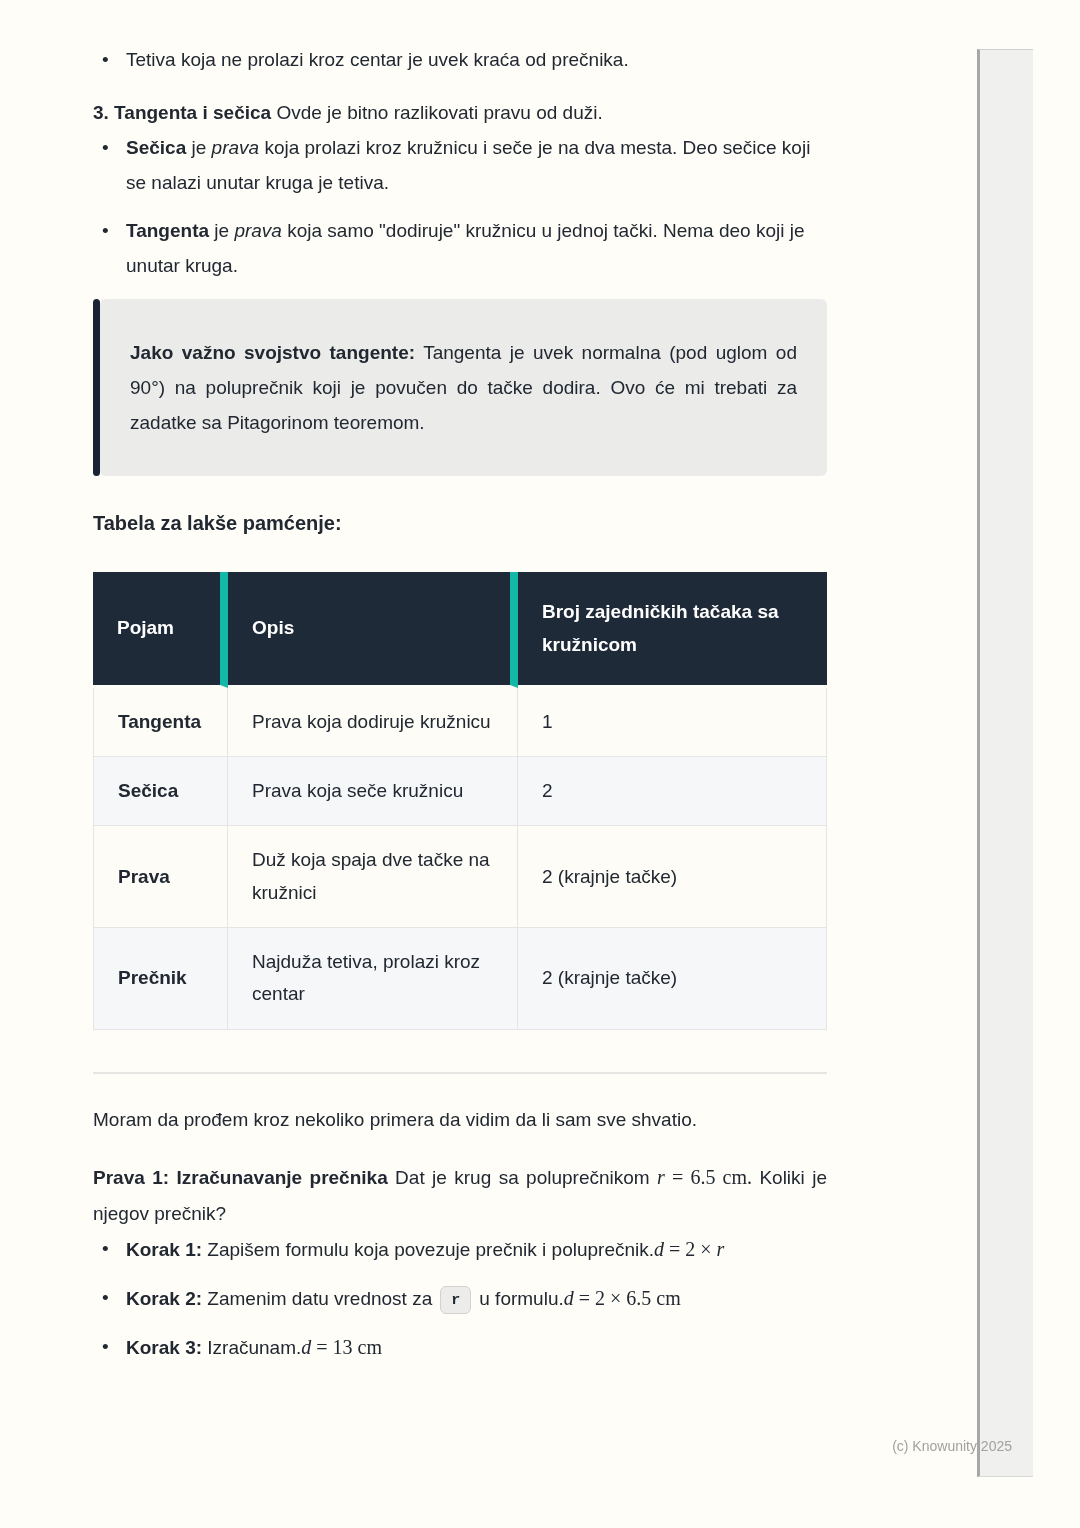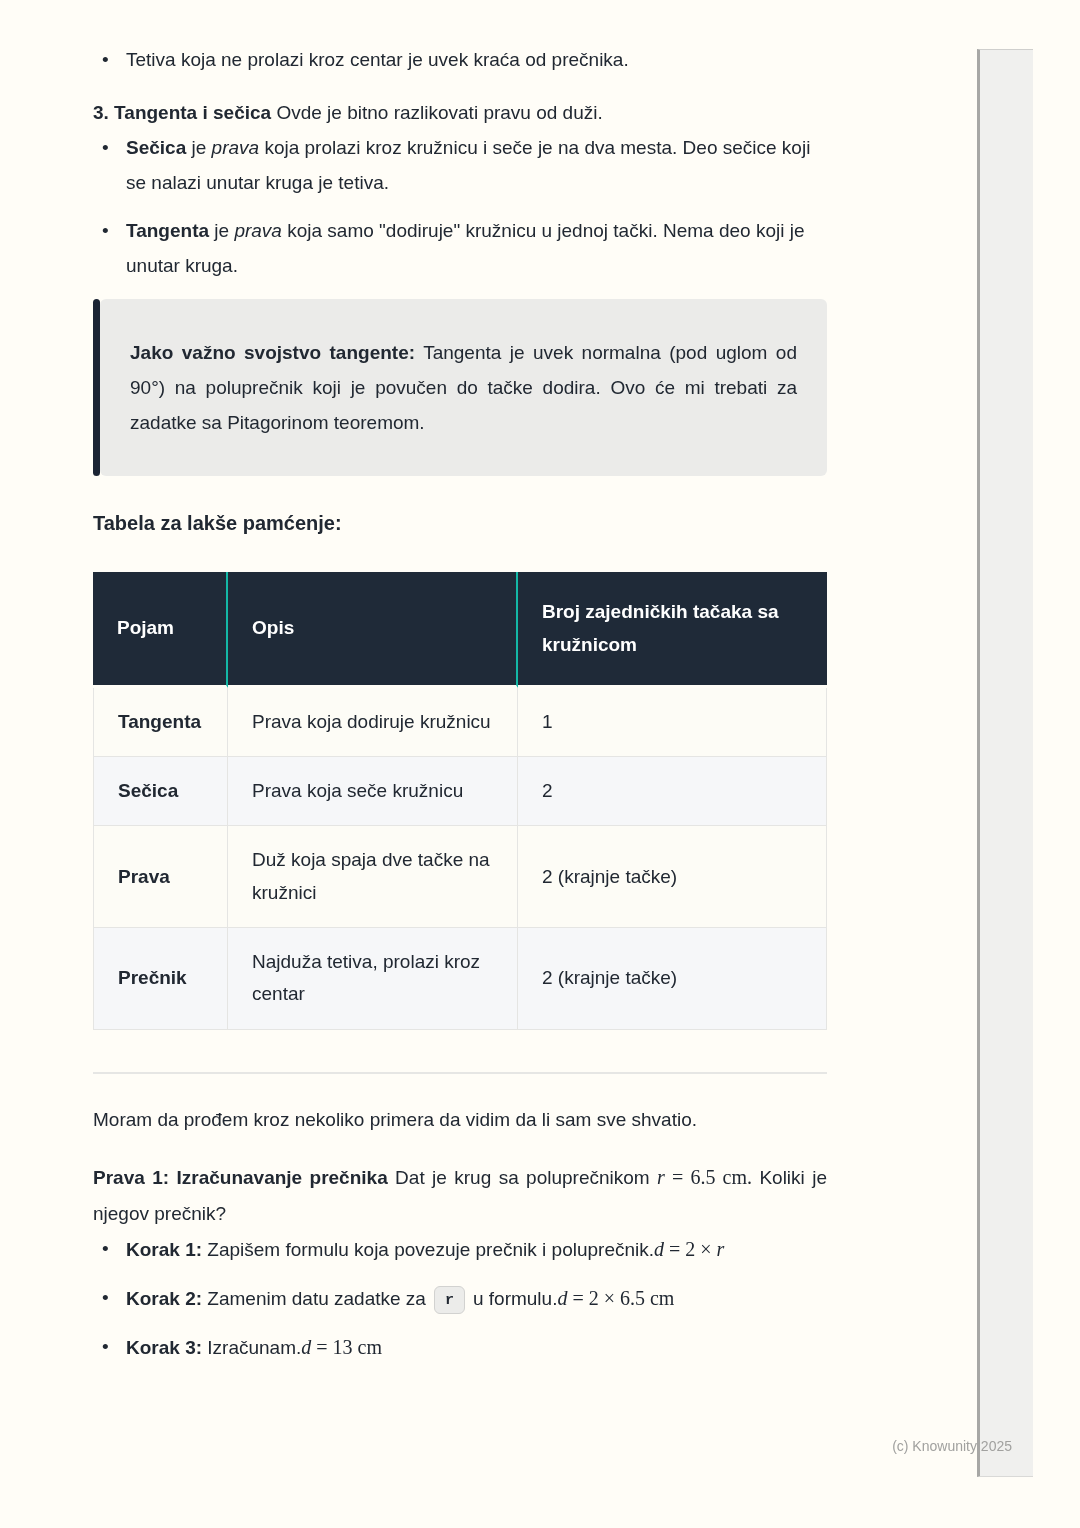--- a/index.html
+++ b/index.html
@@ -80,21 +80,21 @@
     background: #1f2a38;
     color: #ffffff;
     font-weight: 700;
     text-align: left;
     vertical-align: middle;
     padding: 24px;
     line-height: 1.7;
     font-size: 19px;
     border-bottom: 3px solid #fffdf7;
   }
-  .terms-table th:not(:last-child) { border-right: 2px solid #14b8a6; }
+  .terms-table th:not(:last-child) { border-right: 8px solid #14b8a6; }
   .terms-table td {
     padding: 18px 24px;
     vertical-align: middle;
     line-height: 1.7;
     font-size: 19px;
     border-bottom: 1px solid #e5e5e3;
     border-right: 1px solid #e5e5e3;
   }
   .terms-table td:first-child { border-left: 1px solid #e5e5e3; }
   .terms-table tbody tr:nth-child(odd) td { background: #fdfcf6; }
@@ -239,21 +239,21 @@
 
   <p class="primer">
     <strong>Prava 1: Izračunavanje prečnika</strong><span> Dat je krug sa poluprečnikom </span><span class="math"><span class="var">r</span><span> = 6.5 cm.</span></span><span> Koliki je njegov prečnik?</span>
   </p>
 
   <ul class="blist list-steps">
     <li>
       <strong>Korak 1:</strong><span> Zapišem formulu koja povezuje prečnik i poluprečnik.</span><span class="math"><span class="var">d</span><span> = 2 × </span><span class="var">r</span></span>
     </li>
     <li>
-      <strong>Korak 2:</strong><span> Zamenim datu zadatke za</span><code class="chip">r</code><span>u formulu.</span><span class="math"><span class="var">d</span><span> = 2 × 6.5 cm</span></span>
+      <strong>Korak 2:</strong><span> Zamenim datu vrednost za</span><code class="chip">r</code><span>u formulu.</span><span class="math"><span class="var">d</span><span> = 2 × 6.5 cm</span></span>
     </li>
     <li>
       <strong>Korak 3:</strong><span> Izračunam.</span><span class="math"><span class="var">d</span><span> = 13 cm</span></span>
     </li>
   </ul>
 
 </div>
 
 <div class="right-strip"></div>
 <div class="watermark">(c) Knowunity 2025</div>

